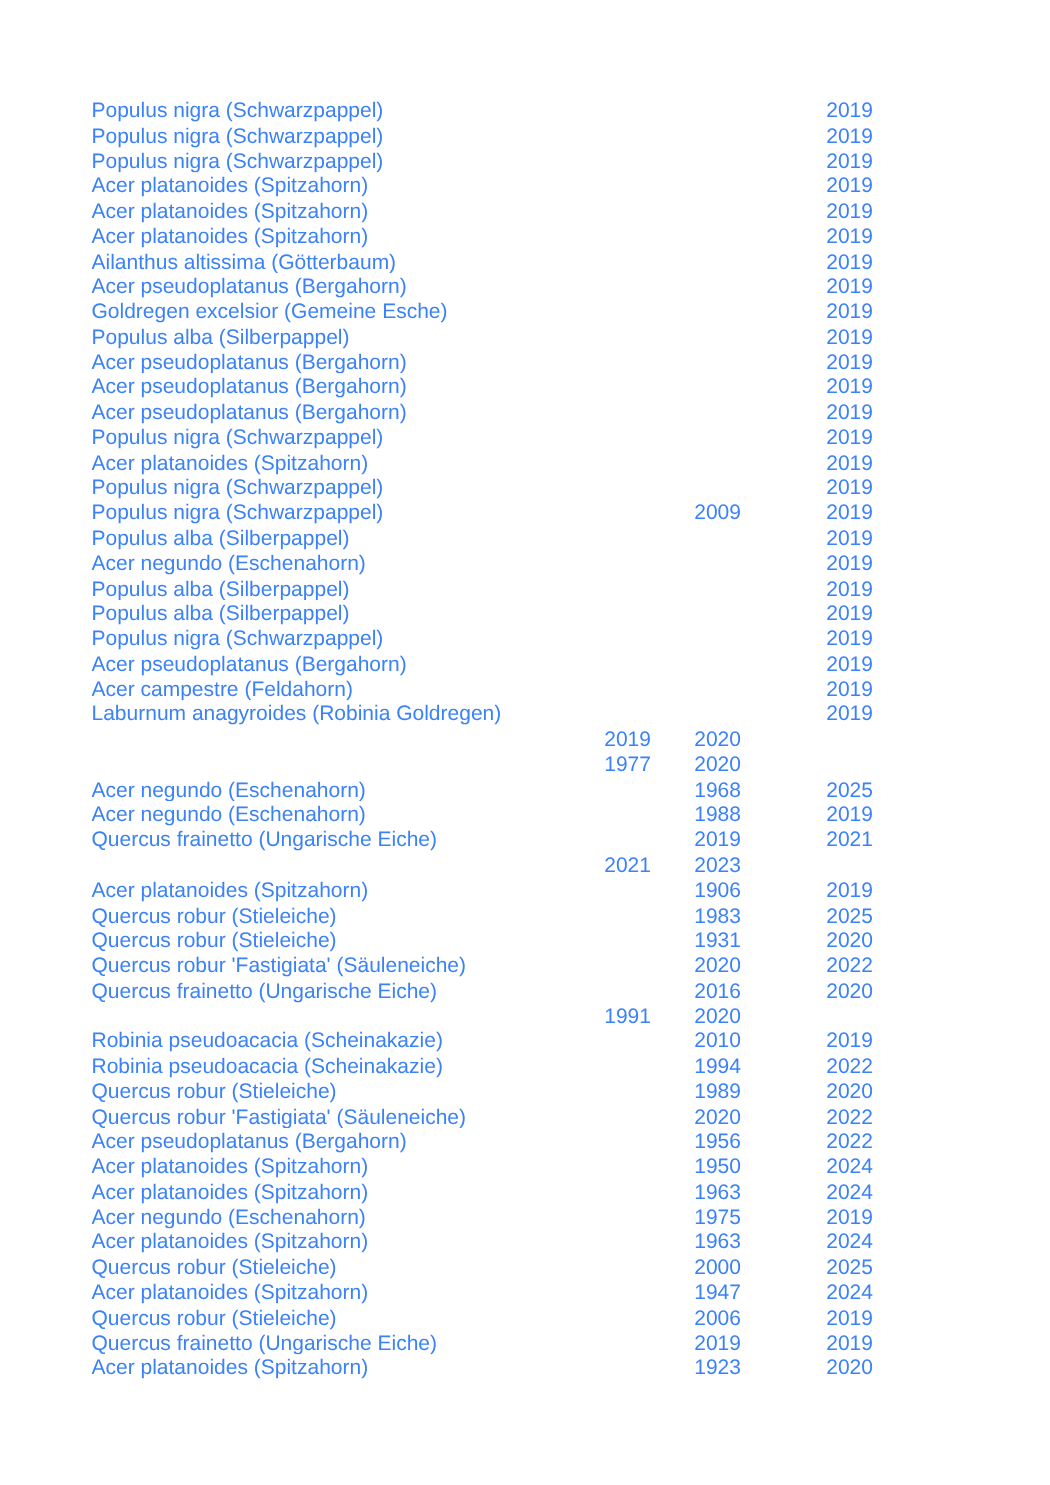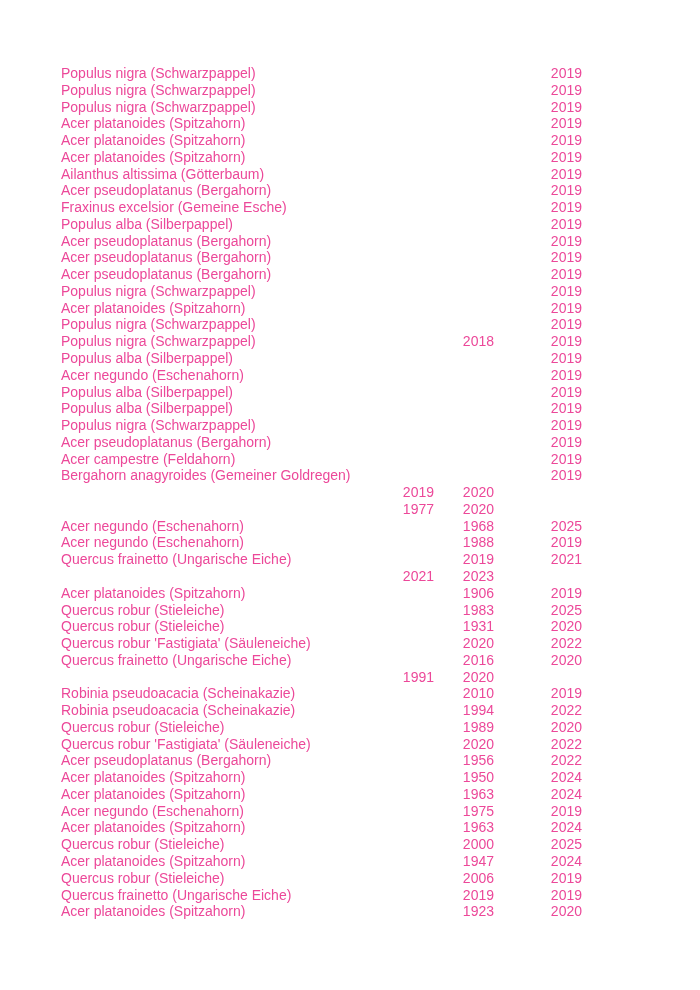--- a/index.html
+++ b/index.html
@@ -24,21 +24,21 @@
     left: 61px;
     top: 65px;
     width: 521px;
   }
   .tree-row {
     display: grid;
     grid-template-columns: 1fr 60px 88px;
     height: 16.78px;
     line-height: 16.78px;
     font-size: 14px;
-    color: #ec4899;
+    color: #3b82f6;
     white-space: nowrap;
   }
   .cell-species {
     text-align: left;
     overflow: hidden;
   }
   .cell-year1, .cell-year2 {
     text-align: right;
     font-variant-numeric: tabular-nums;
   }
@@ -90,21 +90,21 @@
     <span class="cell-year2">2019</span>
   </div>
 
   <div class="tree-row">
     <span class="cell-species">Acer pseudoplatanus (Bergahorn)</span>
     <span class="cell-year1"></span>
     <span class="cell-year2">2019</span>
   </div>
 
   <div class="tree-row">
-    <span class="cell-species">Fraxinus excelsior (Gemeine Esche)</span>
+    <span class="cell-species">Goldregen excelsior (Gemeine Esche)</span>
     <span class="cell-year1"></span>
     <span class="cell-year2">2019</span>
   </div>
 
   <div class="tree-row">
     <span class="cell-species">Populus alba (Silberpappel)</span>
     <span class="cell-year1"></span>
     <span class="cell-year2">2019</span>
   </div>
 
@@ -139,21 +139,21 @@
   </div>
 
   <div class="tree-row">
     <span class="cell-species">Populus nigra (Schwarzpappel)</span>
     <span class="cell-year1"></span>
     <span class="cell-year2">2019</span>
   </div>
 
   <div class="tree-row">
     <span class="cell-species">Populus nigra (Schwarzpappel)</span>
-    <span class="cell-year1">2018</span>
+    <span class="cell-year1">2009</span>
     <span class="cell-year2">2019</span>
   </div>
 
   <div class="tree-row">
     <span class="cell-species">Populus alba (Silberpappel)</span>
     <span class="cell-year1"></span>
     <span class="cell-year2">2019</span>
   </div>
 
   <div class="tree-row">
@@ -186,21 +186,21 @@
     <span class="cell-year2">2019</span>
   </div>
 
   <div class="tree-row">
     <span class="cell-species">Acer campestre (Feldahorn)</span>
     <span class="cell-year1"></span>
     <span class="cell-year2">2019</span>
   </div>
 
   <div class="tree-row">
-    <span class="cell-species">Bergahorn anagyroides (Gemeiner Goldregen)</span>
+    <span class="cell-species">Laburnum anagyroides (Robinia Goldregen)</span>
     <span class="cell-year1"></span>
     <span class="cell-year2">2019</span>
   </div>
 
   <div class="tree-row">
     <span class="cell-year1">2019</span>
     <span class="cell-year2">2020</span>
   </div>
 
   <div class="tree-row">

